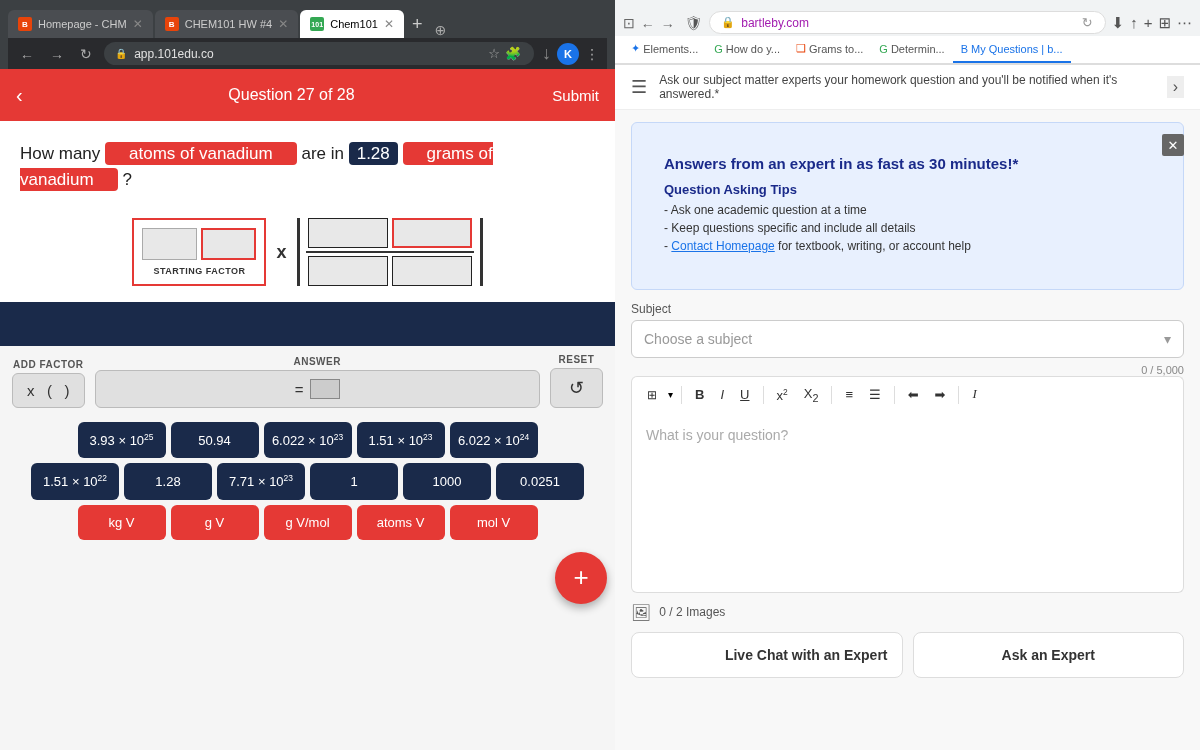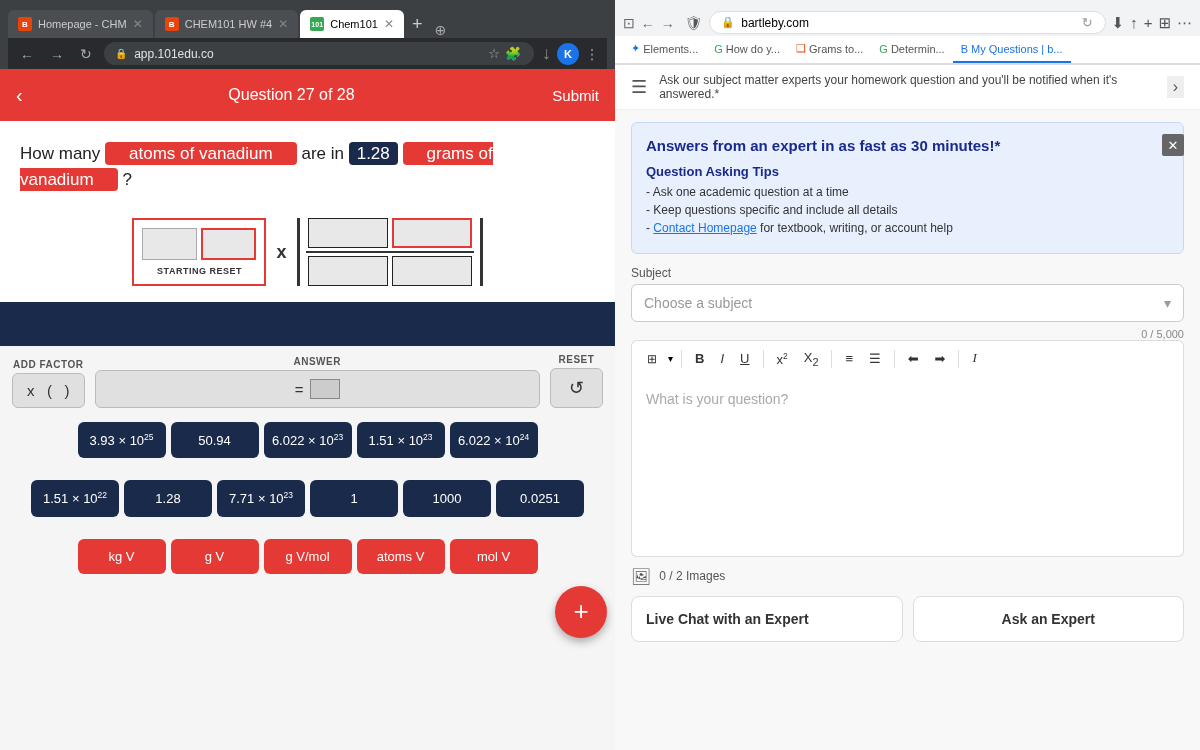--- a/index.html
+++ b/index.html
@@ -199,21 +199,21 @@
       cursor: pointer;
       color: #333;
     }
 
     
     .number-grid {
       background: #f5f5f5;
       padding: 6px 8px;
       display: flex;
       flex-direction: column;
-      gap: 22px;
+      gap: 5px;
     }
     .num-row { display: flex; gap: 5px; justify-content: center; }
     .num-btn {
       background: #1a2a4a;
       color: white;
       border: none;
       border-radius: 6px;
       padding: 10px 0;
       font-size: 13px;
       cursor: pointer;
@@ -309,21 +309,21 @@
     }
     .hamburger { font-size: 18px; color: #555; cursor: pointer; }
     .top-bar-text { font-size: 12px; color: #444; flex: 1; }
 
     
     .answer-box-section {
       background: #e8f0fe;
       border: 1px solid #c5d8f8;
       border-radius: 6px;
       margin: 12px 16px;
-      padding: 14px;
+      padding: 32px;
     }
     .answer-title {
       font-size: 15px;
       font-weight: 700;
       color: #1a2a8a;
       margin-bottom: 10px;
     }
     .tips-title {
       font-size: 13px;
       font-weight: 700;
@@ -425,21 +425,21 @@
       display: flex;
       margin: 10px 16px;
       gap: 10px;
     }
     .live-chat-btn {
       flex: 1;
       background: white;
       border: 1.5px solid #ddd;
       border-radius: 8px;
       padding: 14px;
-      text-align: left;
+      text-align: right;
       font-size: 14px;
       font-weight: 600;
       color: #333;
       cursor: pointer;
     }
     .ask-expert-btn {
       flex: 1;
       background: white;
       border: 1.5px solid #ddd;
       border-radius: 8px;
@@ -511,21 +511,21 @@
     <span class="highlight-red">grams of vanadium</span>
     <span>?</span>
   </div>
 
   <div class="factor-builder">
     <div class="starting-amount-box">
       <div class="box-inputs">
         <div class="input-box"></div>
         <div class="input-box red-border"></div>
       </div>
-      <span class="starting-label">STARTING RESET</span>
+      <span class="starting-label">STARTING FACTOR</span>
     </div>
     <span class="multiply-x">x</span>
     <div class="fraction-box">
       <div class="frac-row">
         <div class="frac-input"></div>
         <div class="frac-input red-border"></div>
       </div>
       <div class="frac-divider"></div>
       <div class="frac-row">
         <div class="frac-input"></div>
@@ -590,21 +590,21 @@
   <div class="right-chrome">
     <div class="right-tab-bar">
 
       <div style="display:flex;align-items:center;gap:6px;width:100%;padding-bottom:2px;">
         <span style="font-size:14px;color:#666;cursor:pointer;">⊡</span>
         <span style="font-size:14px;color:#666;cursor:pointer;">←</span>
         <span style="font-size:14px;color:#666;cursor:pointer;">→</span>
         <span style="font-size:14px;color:#555;cursor:pointer;margin-left:4px;">🛡</span>
         <div class="right-address-bar" style="flex:1;">
           <span style="font-size:11px;color:#555;">🔒</span>
-          <span style="font-size:12px;color:#000000;flex:1;">bartleby.com</span>
+          <span style="font-size:12px;color:#a21caf;flex:1;">bartleby.com</span>
           <span style="font-size:13px;color:#999;">↻</span>
         </div>
         <div class="right-toolbar-icons">
           <span style="font-size:15px;">⬇</span>
           <span style="font-size:15px;">↑</span>
           <span style="font-size:15px;">+</span>
           <span style="font-size:15px;">⊞</span>
           <span style="font-size:15px;">⋯</span>
         </div>
       </div>

